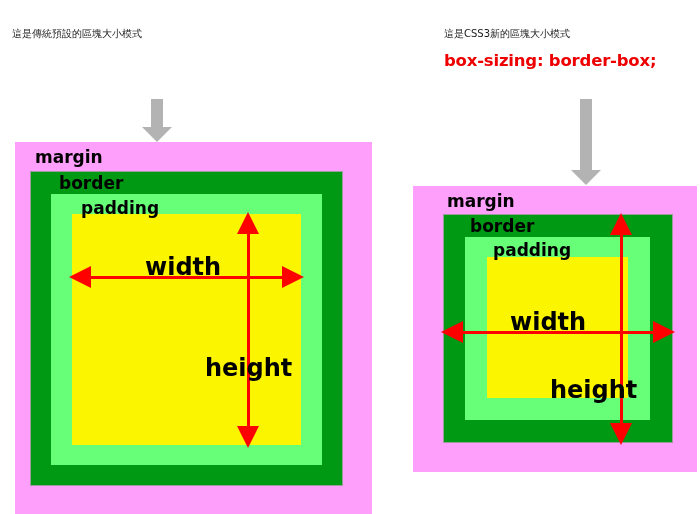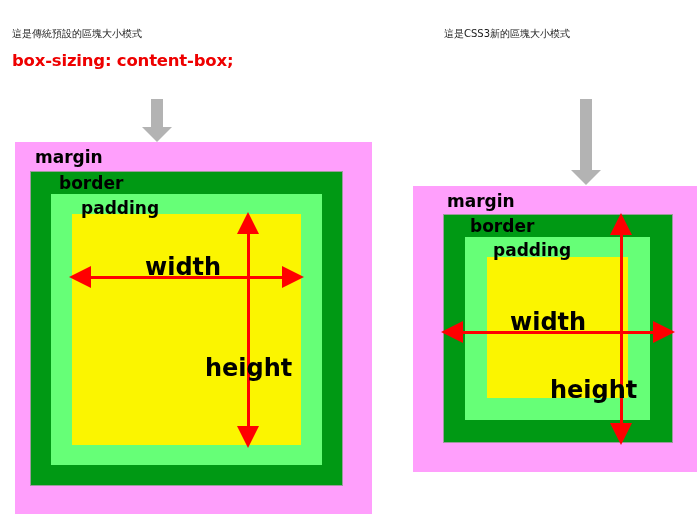--- a/index.html
+++ b/index.html
@@ -135,21 +135,20 @@
     color: #000000;
     white-space: nowrap;
     line-height: 1;
   }
 </style>
 </head>
 <body>
 
 <div class="caption caption-left">
   <span class="line">這是傳統預設的區塊大小模式</span>
-  <span class="line code">box-sizing: content-box;</span>
 </div>
 
 <div class="grey-arrow" style="left:142px; top:99px; width:30px; height:43px;">
   <div class="shaft" style="width:12px; height:29px;"></div>
   <div class="head" style="top:28px;"></div>
 </div>
 
 <div class="diagram" style="left:15px; top:142px; width:357px; height:372px;">
 
   <div class="box-margin"></div>
@@ -174,20 +173,21 @@
   <div class="arrow-v" style="left:222px; top:70px; width:22px; height:236px;">
     <div class="tip-t"></div>
     <div class="line"></div>
     <div class="tip-b"></div>
   </div>
   <div class="dimlabel" style="left:190px; top:214px; font-size:24px;">height</div>
 </div>
 
 <div class="caption caption-right">
   <span class="line">這是CSS3新的區塊大小模式</span>
+  <span class="line code">box-sizing: border-box;</span>
 </div>
 
 <div class="grey-arrow" style="left:571px; top:99px; width:30px; height:86px;">
   <div class="shaft" style="width:12px; height:72px;"></div>
   <div class="head" style="top:71px;"></div>
 </div>
 
 <div class="diagram" style="left:413px; top:186px; width:284px; height:286px;">
 
   <div class="box-margin"></div>

